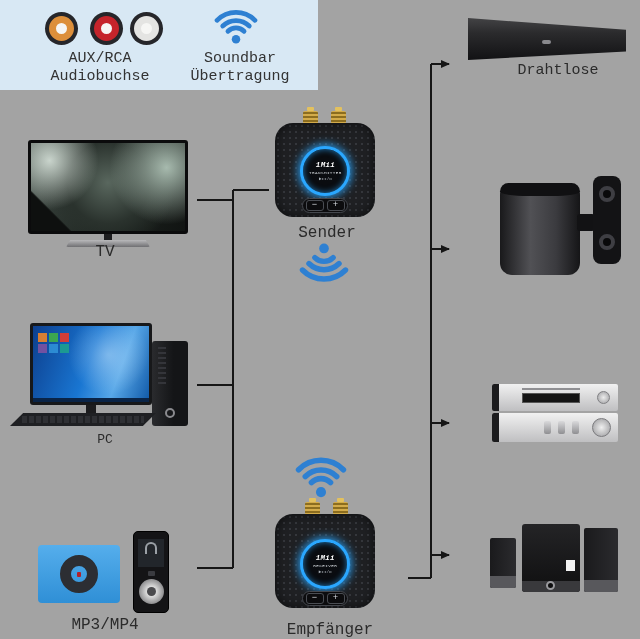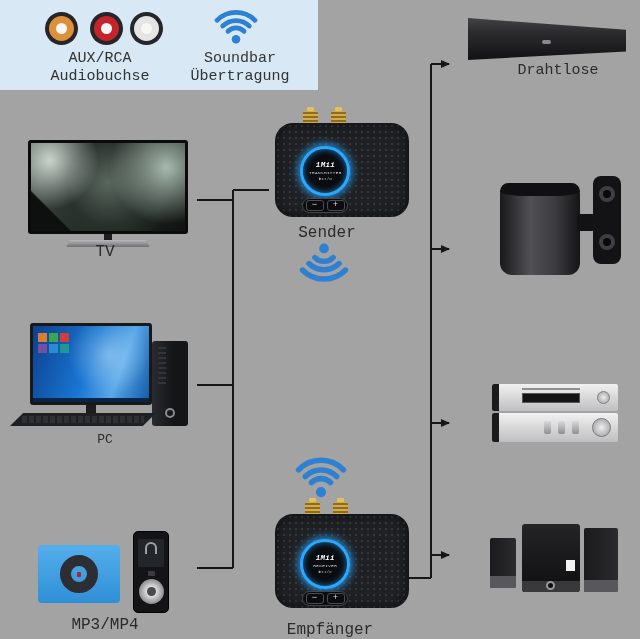--- a/index.html
+++ b/index.html
@@ -73,21 +73,21 @@
   .mp4 .phones{position:absolute;left:7px;top:3px;width:12px;height:12px;border:2px solid #9aa0a6;
        border-bottom:none;border-radius:8px 8px 0 0;box-sizing:border-box;}
   .mp4 .btn{position:absolute;left:14px;top:39px;width:7px;height:5px;background:#3a3b40;border-radius:1px;}
   .mp4 .wheel{position:absolute;left:5px;top:47px;width:25px;height:25px;border-radius:50%;
        background:radial-gradient(circle,#d8d8d8 0 30%,#8e8e90 70%,#5c5c5e);}
   .mp4 .wheel i{position:absolute;left:8px;top:8px;width:9px;height:9px;border-radius:50%;background:#4b4b4e;display:block;}
 
   
   .unit-body{width:100px;height:94px;border-radius:18px;background-color:#1f2023;
        background-image:radial-gradient(circle,#35373c 1px,rgba(0,0,0,0) 1.4px);background-size:6px 6px;
-       box-shadow:inset 0 0 12px rgba(0,0,0,.65);padding-left:34px;}
+       box-shadow:inset 0 0 12px rgba(0,0,0,.65);}
   .jack{width:15px;height:13px;border-radius:2px;
        background:repeating-linear-gradient(0deg,#d3ab4a 0 2px,#8c6d1f 2px 4px);}
   .jack:after{content:"";position:absolute;left:4px;top:-4px;width:7px;height:4px;background:#e3c15e;border-radius:1px;}
   .ring{width:50px;height:50px;border-radius:50%;background:#0a0c10;border:3px solid #2aa7ff;box-sizing:border-box;
        box-shadow:0 0 9px 2px rgba(42,167,255,.85), inset 0 0 6px rgba(42,167,255,.7);
        display:flex;align-items:center;justify-content:center;}
   .ring .inner{transform:scale(.62);text-align:center;color:#fff;line-height:1.25;}
   .ring .brand{font-size:12px;font-weight:bold;font-style:italic;letter-spacing:.5px;}
   .ring .mode{font-size:7px;color:#d9dee3;letter-spacing:.6px;}
   .ring .ctrl{font-size:7px;color:#aab1b8;}

